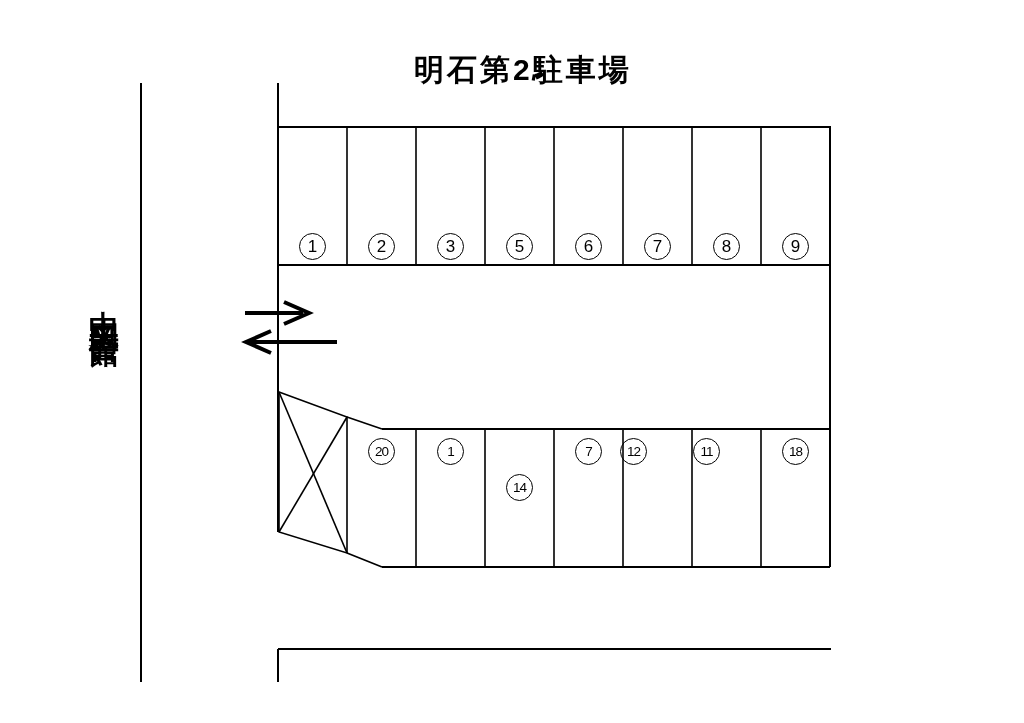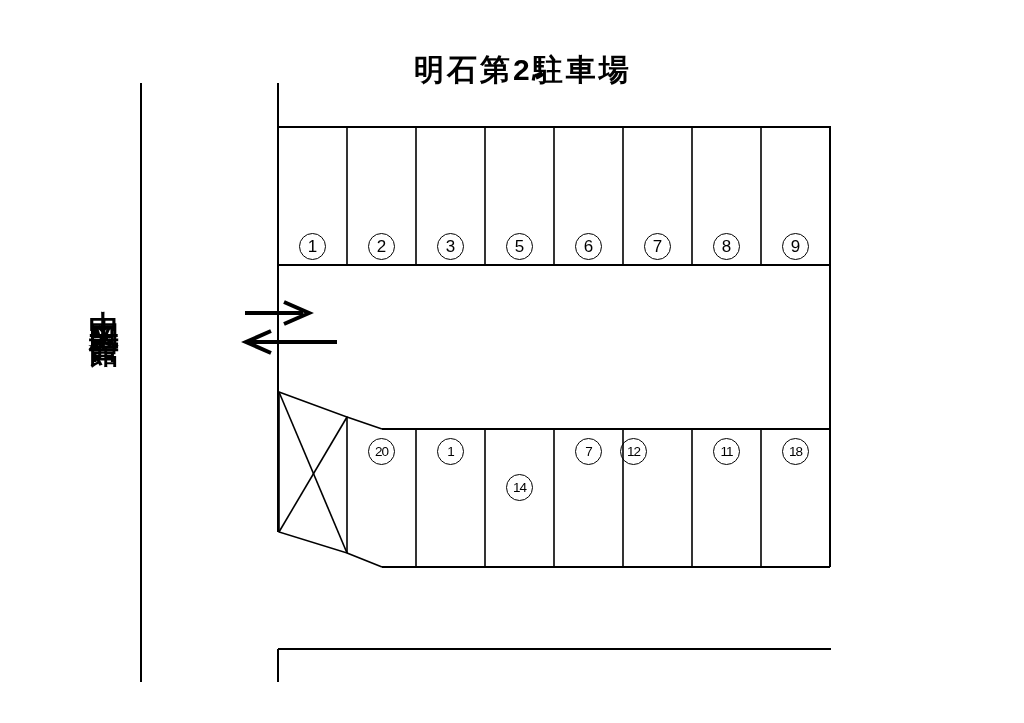--- a/index.html
+++ b/index.html
@@ -136,16 +136,16 @@
   <span class="space-num" style="left:575px; top:233px;">6</span>
   <span class="space-num" style="left:644px; top:233px;">7</span>
   <span class="space-num" style="left:713px; top:233px;">8</span>
   <span class="space-num" style="left:782px; top:233px;">9</span>
 
   <span class="space-num two" style="left:368px; top:438px;">20</span>
   <span class="space-num two" style="left:437px; top:438px;">1</span>
   <span class="space-num two" style="left:506px; top:438px;margin-top:36px;">14</span>
   <span class="space-num two" style="left:575px; top:438px;">7</span>
   <span class="space-num two" style="left:620px; top:438px;">12</span>
-  <span class="space-num two" style="left:713px; top:438px;text-align:right;">11</span>
+  <span class="space-num two" style="left:693px; top:438px;text-align:right;">11</span>
   <span class="space-num two" style="left:782px; top:438px;">18</span>
 
 </div>
 
 </body></html>

